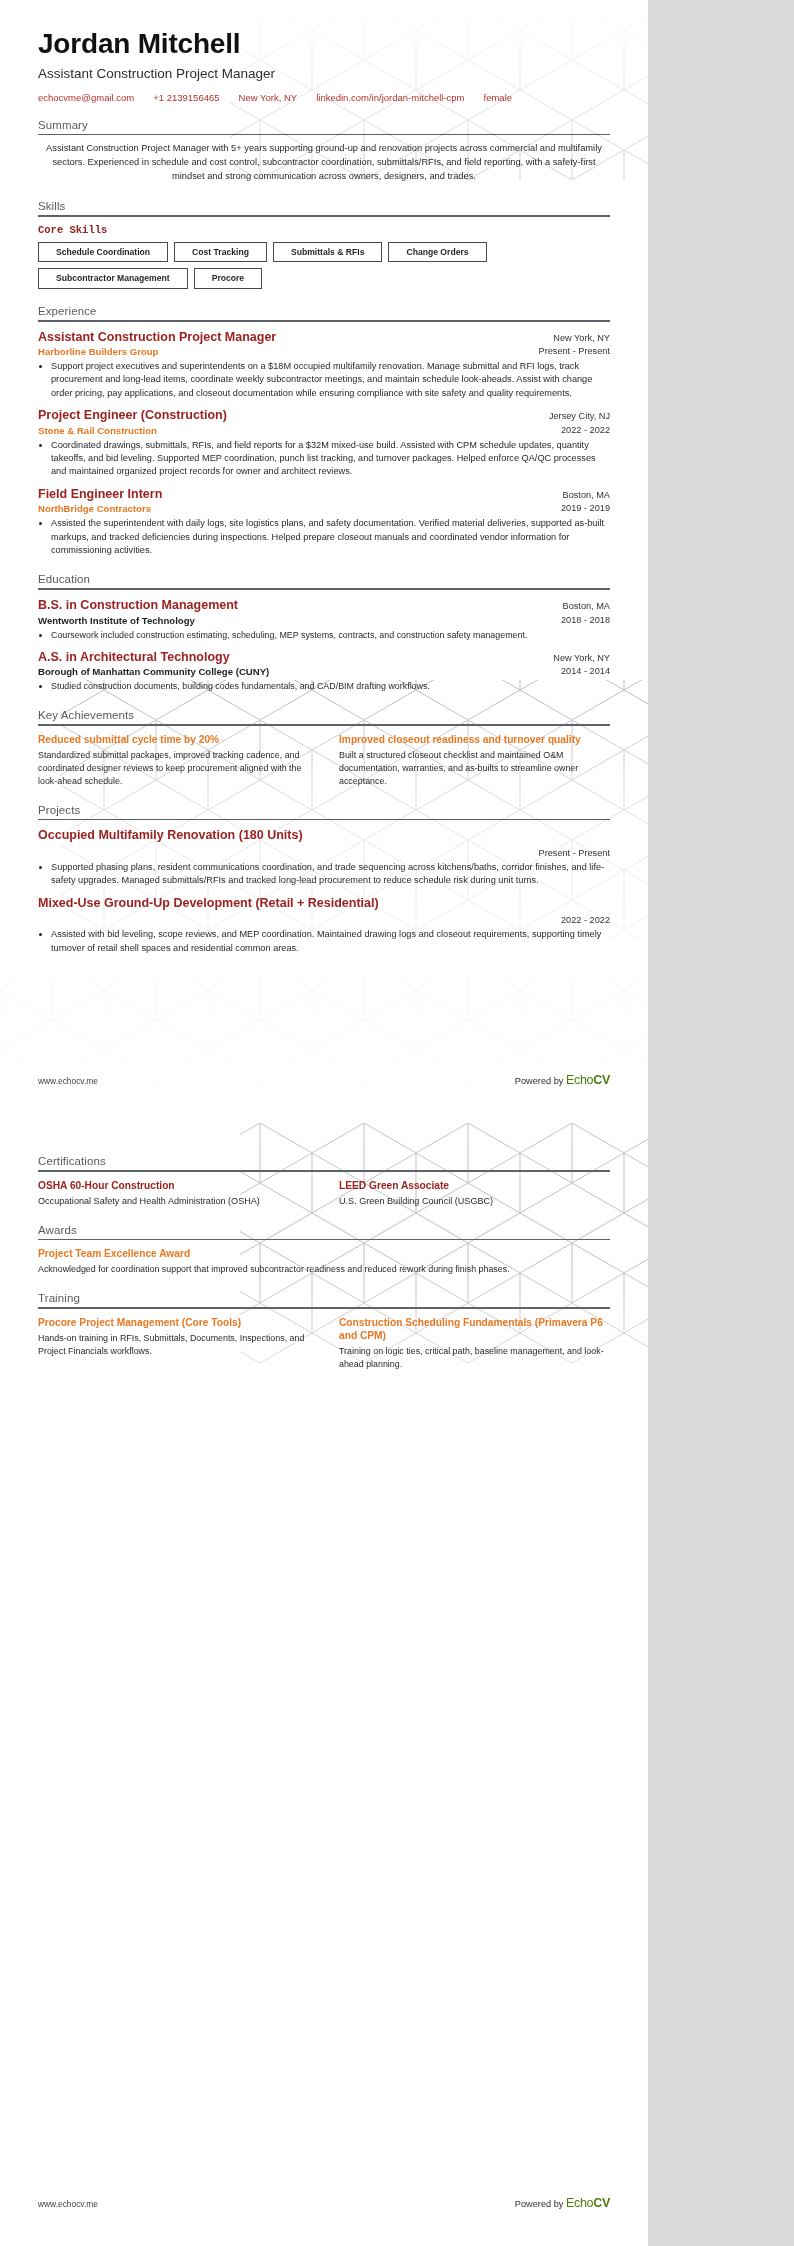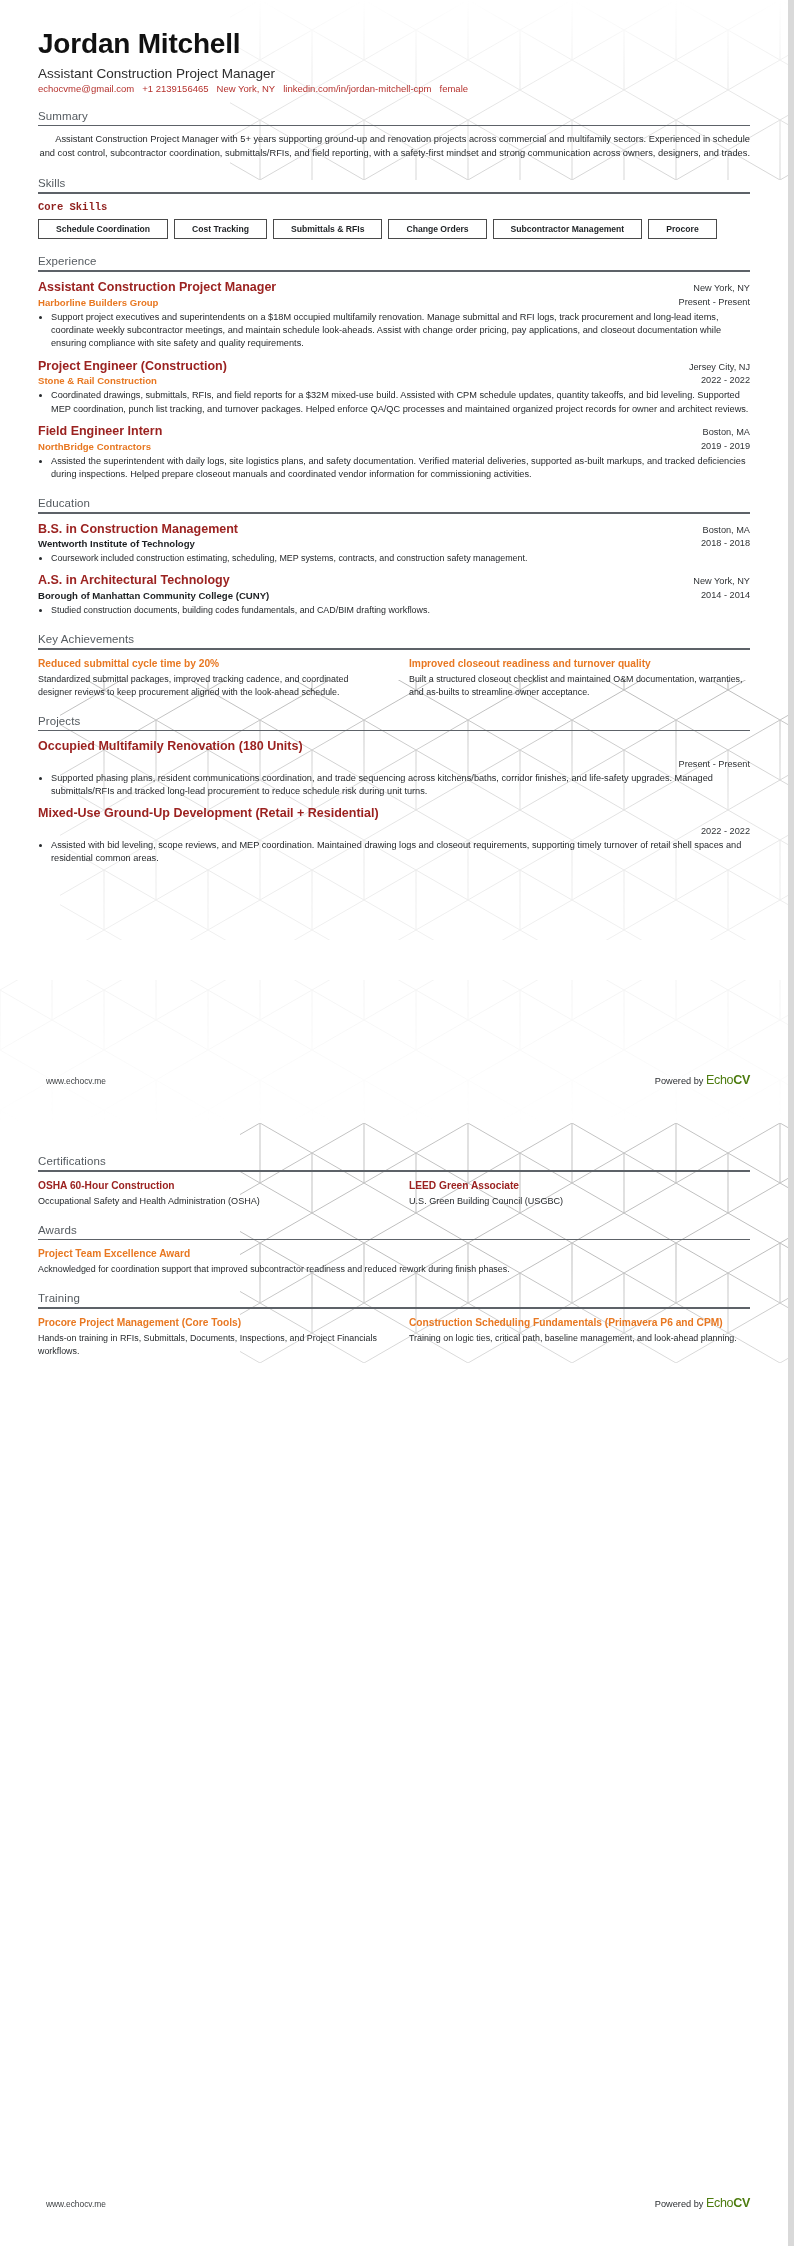--- a/index.html
+++ b/index.html
@@ -5,21 +5,21 @@
   * { box-sizing: border-box; margin: 0; padding: 0; }
   html, body {
     width: 794px;
     background: #d9d9d9;
     font-family: "Liberation Sans", sans-serif;
   }
   body { padding: 0; }
 
   .page {
     position: relative;
-    width: 788px;
+    width: 648px;
     background: #ffffff;
     overflow: hidden;
   }
   .page-1 { height: 1123px; }
   .page-2 { height: 1123px; }
 
   .watermark {
     position: absolute;
     inset: 0;
     z-index: 0;
@@ -40,25 +40,26 @@
     letter-spacing: -0.2px;
     line-height: 1.15;
   }
   .headline {
     font-size: 13.5px;
     color: #2e2e2e;
     margin-top: 5px;
     line-height: 1.3;
   }
   .contact-row {
+    margin-top: 9px;
     font-size: 9.5px;
     color: #b5322e;
     display: flex;
     flex-wrap: wrap;
-    gap: 8px;
+    gap: 19px;
     align-items: baseline;
   }
   .contact-row span { white-space: nowrap; }
 
   
   .section { margin-top: 16px; }
   .section-title {
     font-size: 11.5px;
     color: #555b60;
     letter-spacing: 0.1px;
@@ -68,21 +69,21 @@
     height: 1.6px;
     background: #5d6268;
     width: 100%;
     margin-bottom: 7px;
   }
 
   .body-text {
     font-size: 9.3px;
     line-height: 1.5;
     color: #26292c;
-    text-align: right;
+    text-align: center;
   }
 
   
   .skill-group-title {
     font-size: 10.5px;
     font-weight: bold;
     color: #8f1f1c;
     margin-bottom: 6px;
     font-family: Liberation Mono, monospace;
   }
@@ -179,21 +180,21 @@
   .proj-dates {
     text-align: right;
     font-size: 9.2px;
     color: #303336;
     margin-top: 4px;
   }
 
   
   .footer {
     position: absolute;
-    left: 46px;
+    left: 38px;
     right: 38px;
     bottom: 36px;
     display: flex;
     justify-content: space-between;
     align-items: baseline;
     z-index: 3;
   }
   .footer-left {
     font-size: 8.4px;
     color: #3b3e41;

